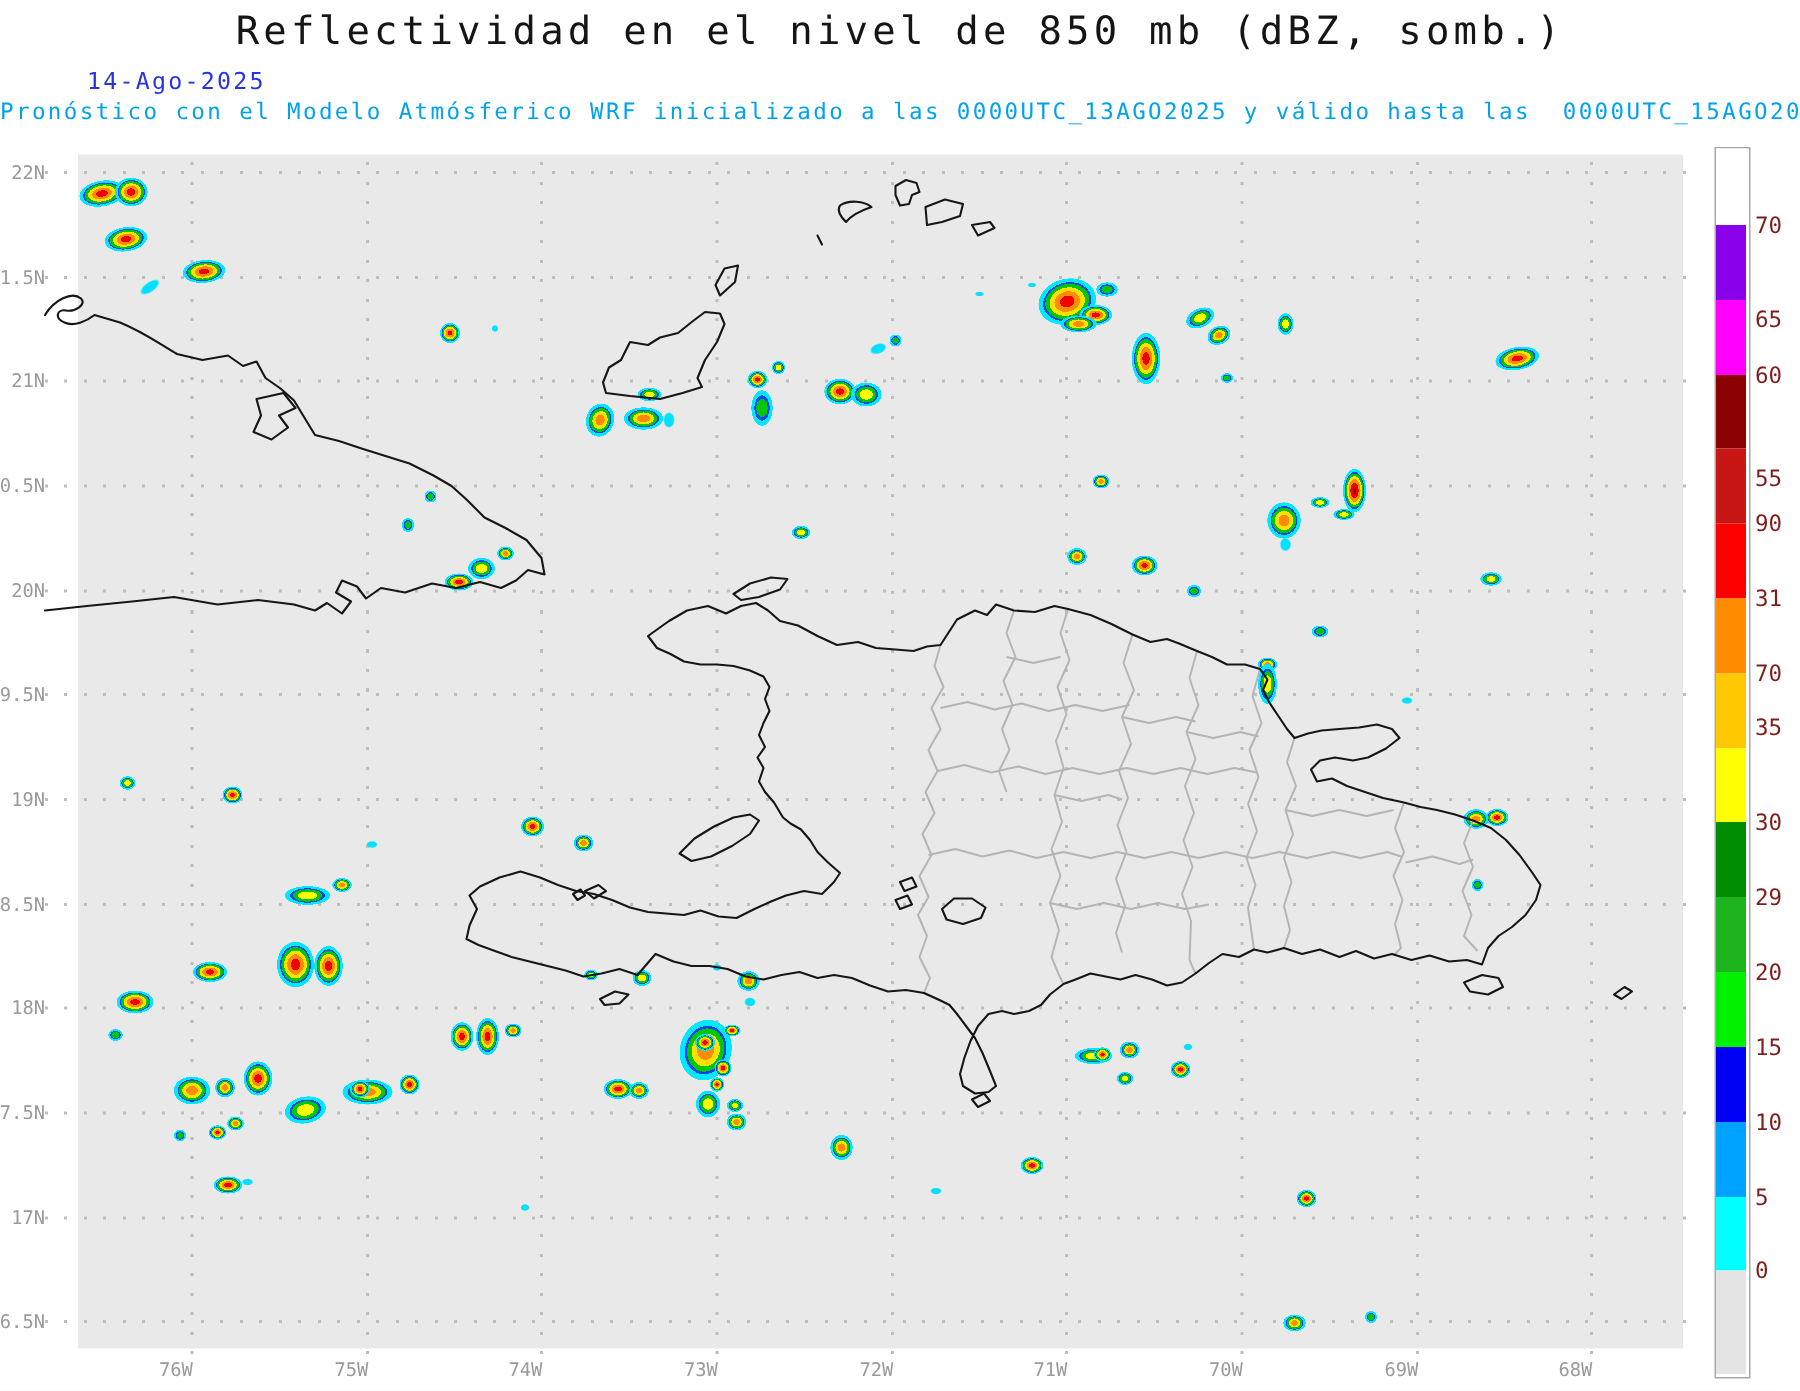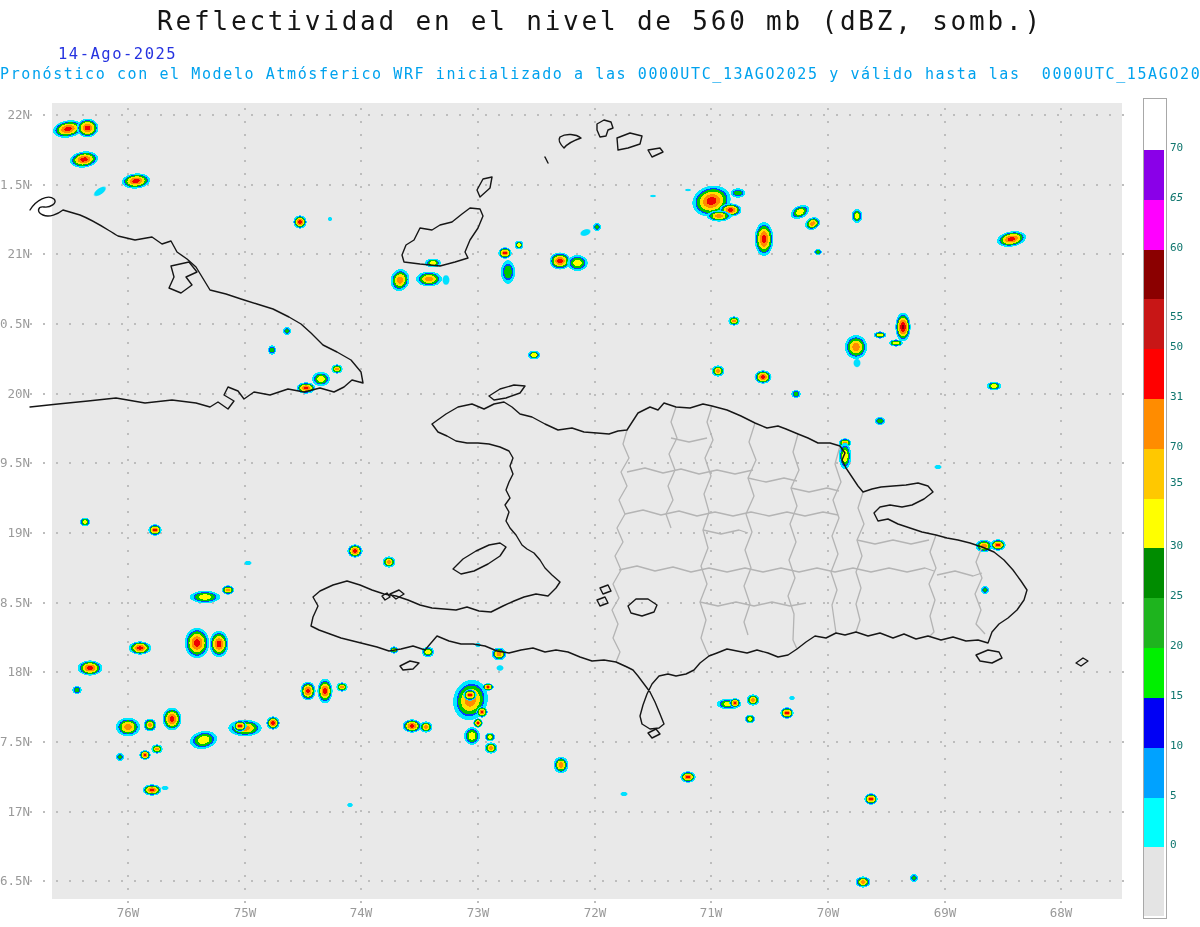--- a/index.html
+++ b/index.html
@@ -10,41 +10,41 @@
   .sub{font-size:15.5px;letter-spacing:1.5px;top:45px;white-space:pre;}
   #sub-date{left:58px;}
   #sub-time{left:287px;}
   #sub-minmax{right:50px;}
   #forecast-line{top:65px;left:0;width:1200px;text-align:center;font-size:15px;letter-spacing:1.6px;white-space:pre;}
   #map-bg{left:52px;top:103px;width:1070px;height:796px;background:#e9e9e9;}
   #map-cells{left:52px;top:103px;width:1070px;height:796px;overflow:hidden;}
   .gridline-h{height:2px;background:repeating-linear-gradient(90deg,#bdbdbd 0 2px,rgba(0,0,0,0) 2px 13px);}
   .gridline-v{width:2px;background:repeating-linear-gradient(0deg,#bdbdbd 0 2px,rgba(0,0,0,0) 2px 13px);}
   .ylabel{color:#9a9a9a;font-size:12.5px;width:48px;text-align:right;}
-  .xlabel{color:#9a9a9a;font-size:12.5px;width:44px;text-align:center;}
+  .xlabel{color:#9a9a9a;font-size:12.5px;width:44px;text-align:left;}
   .cbar-seg{left:1144px;width:20px;}
   #cbar-frame{left:1143px;top:98px;width:22px;height:819px;border:1px solid #a8a8a8;}
-  .cbar-tick{left:1170px;font-size:11px;color:#0f766e;}
+  .cbar-tick{left:1170px;font-size:15px;color:#7f1d1d;}
   .cell{position:absolute;border-radius:50%;}
   .lv1{background:radial-gradient(closest-side,#00e0ff 0 58%,rgba(0,224,255,0) 78%);}
   .lv2{background:radial-gradient(closest-side,#00c800 0 42%,#0044ff 42% 56%,#00e8ff 56% 78%,rgba(0,232,255,0) 79%);}
   .lv3{background:radial-gradient(closest-side,#ffff00 0 38%,#00c800 38% 58%,#0044ff 58% 68%,#00e8ff 68% 88%,rgba(0,232,255,0) 89%);}
   .lv4{background:radial-gradient(closest-side,#ff8c00 0 30%,#ffe000 30% 50%,#00c800 50% 66%,#0040ff 66% 74%,#00e8ff 74% 92%,rgba(0,232,255,0) 93%);}
   .lv5{background:radial-gradient(closest-side,#f00000 0 24%,#ff8c00 24% 42%,#ffe000 42% 58%,#00c800 58% 72%,#0040ff 72% 79%,#00e8ff 79% 94%,rgba(0,232,255,0) 95%);}
   .lv6{background:radial-gradient(closest-side,#8b0000 0 16%,#f00000 16% 34%,#ff8c00 34% 50%,#ffe000 50% 63%,#00c800 63% 75%,#0040ff 75% 82%,#00e8ff 82% 95%,rgba(0,232,255,0) 96%);}
   #credit-box{left:916px;top:874px;width:211px;height:25px;background:#ffffff;border:1px solid #9e9e9e;
               display:flex;align-items:center;justify-content:center;font-size:15px;letter-spacing:0.5px;}
   #coast-svg{left:0;top:0;pointer-events:none;}
 </style>
 </head>
 <body>
 
 <div id="stage">
 
-  <div id="title" class="abs hdr">Reflectividad en el nivel de 560 mb (dBZ, somb.)</div>
+  <div id="title" class="abs hdr">Reflectividad en el nivel de 850 mb (dBZ, somb.)</div>
   <div id="sub-date" class="abs sub" style="color:#2633e0">14-Ago-2025</div>
   <div id="forecast-line" class="abs" style="color:#00a2ee">Pronóstico con el Modelo Atmósferico WRF inicializado a las 0000UTC_13AGO2025 y válido hasta las  0000UTC_15AGO2025</div>
 
   <div id="map-bg" class="abs"></div>
 
   <div id="gridlines">
       <div class="abs gridline-h" style="left: 30px; width: 1102px; top: 114px;"></div>
       <div class="abs gridline-h" style="left: 30px; width: 1102px; top: 184px;"></div>
       <div class="abs gridline-h" style="left: 30px; width: 1102px; top: 253px;"></div>
       <div class="abs gridline-h" style="left: 30px; width: 1102px; top: 323px;"></div>
@@ -275,29 +275,29 @@
       <div class="abs cbar-seg" style="top: 548px; height: 50px; background: rgb(0, 140, 0);"></div>
       <div class="abs cbar-seg" style="top: 598px; height: 50px; background: rgb(30, 180, 30);"></div>
       <div class="abs cbar-seg" style="top: 648px; height: 50px; background: rgb(0, 240, 0);"></div>
       <div class="abs cbar-seg" style="top: 698px; height: 50px; background: rgb(0, 0, 245);"></div>
       <div class="abs cbar-seg" style="top: 748px; height: 50px; background: rgb(0, 162, 255);"></div>
       <div class="abs cbar-seg" style="top: 798px; height: 49px; background: rgb(0, 255, 255);"></div>
       <div class="abs cbar-seg" style="top: 847px; height: 69px; background: rgb(228, 228, 228);"></div>
     </div>
   <div id="cbar-ticks">
       <div class="abs cbar-tick" style="top: 141px;">70</div>
-      <div class="abs cbar-tick" style="top: 191px; font-style: italic;">65</div>
+      <div class="abs cbar-tick" style="top: 204px;">65</div>
       <div class="abs cbar-tick" style="top: 241px;">60</div>
       <div class="abs cbar-tick" style="top: 290px; margin-top: 20px;">55</div>
-      <div class="abs cbar-tick" style="top: 340px;">50</div>
+      <div class="abs cbar-tick" style="top: 340px;">90</div>
       <div class="abs cbar-tick" style="top: 390px;">31</div>
       <div class="abs cbar-tick" style="top: 440px;">70</div>
       <div class="abs cbar-tick" style="top: 476px;">35</div>
       <div class="abs cbar-tick" style="top: 539px;">30</div>
-      <div class="abs cbar-tick" style="top: 589px;">25</div>
+      <div class="abs cbar-tick" style="top: 589px;">29</div>
       <div class="abs cbar-tick" style="top: 639px;">20</div>
       <div class="abs cbar-tick" style="top: 689px;">15</div>
       <div class="abs cbar-tick" style="top: 739px;">10</div>
       <div class="abs cbar-tick" style="top: 789px;">5</div>
       <div class="abs cbar-tick" style="top: 838px;">0</div>
     </div>
 
 
 </div>
 

